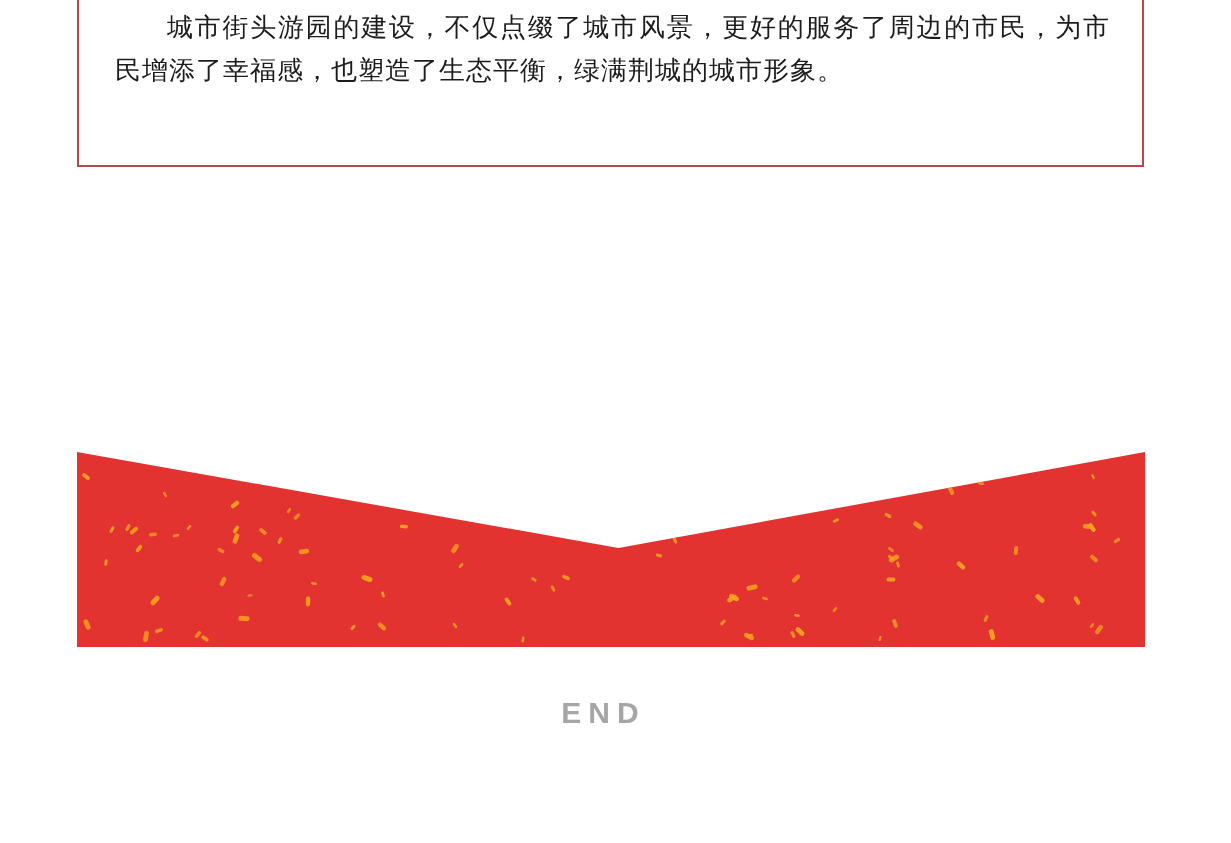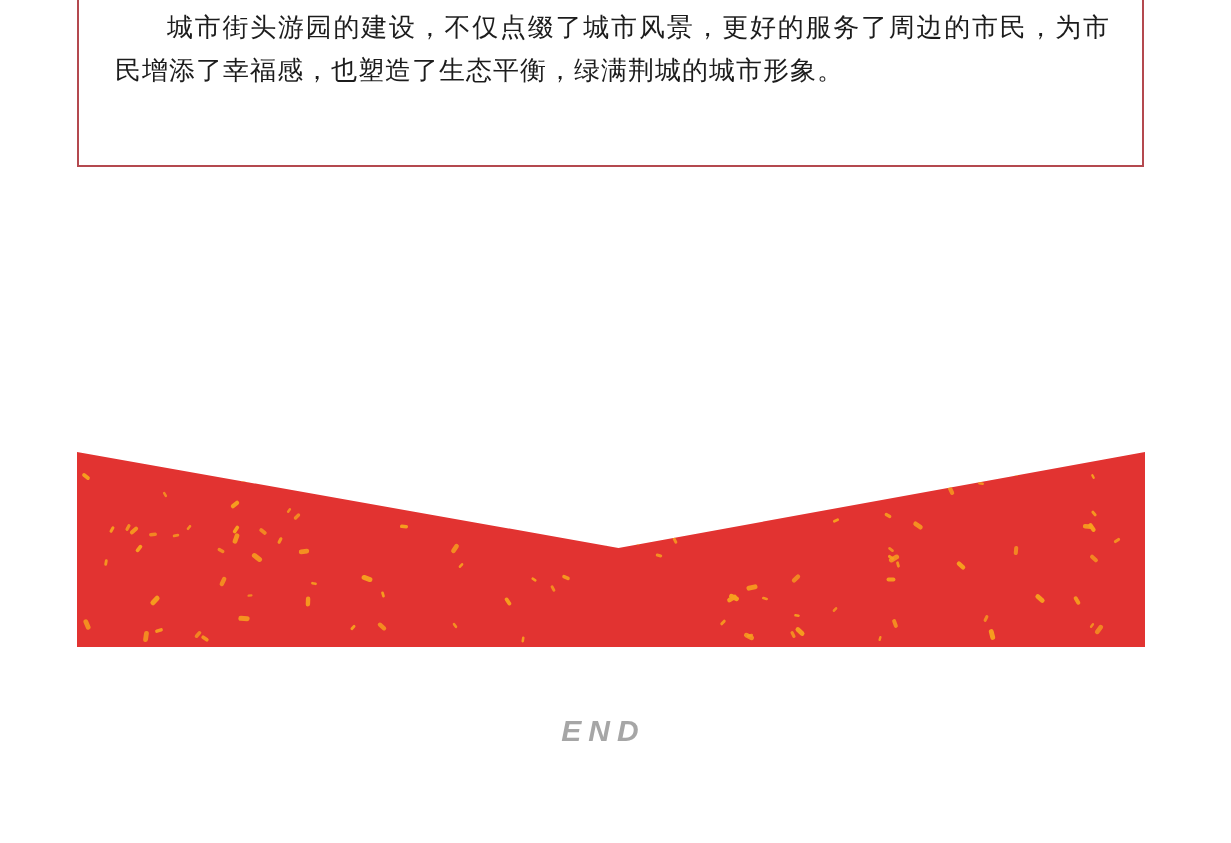--- a/index.html
+++ b/index.html
@@ -64,28 +64,27 @@
     position: absolute;
     width: 4px;
     height: 9px;
     border-radius: 2px;
     background: #f7a01e;
   }
   
   .end-footer {
     position: absolute;
     left: 0;
-    top: 714px;
+    top: 696px;
     width: 100%;
     text-align: center;
     font-size: 30px;
     font-weight: bold;
     letter-spacing: 7px;
     color: #a6a6a6;
-    font-style: italic;
   }
 </style>
 </head>
 <body>
 
 <div class="page">
 
   <div class="callout-box" style="border-color: rgb(180, 73, 79);">
     <p class="callout-text">城市街头游园的建设，不仅点缀了城市风景，更好的服务了周边的市民，为市民增添了幸福感，也塑造了生态平衡，绿满荆城的城市形象。</p>
   </div>

